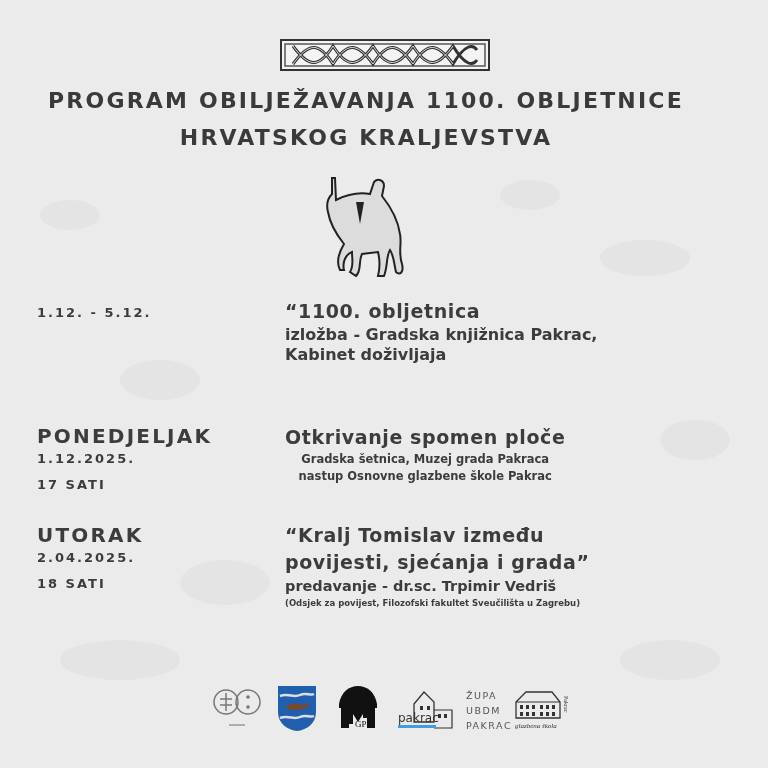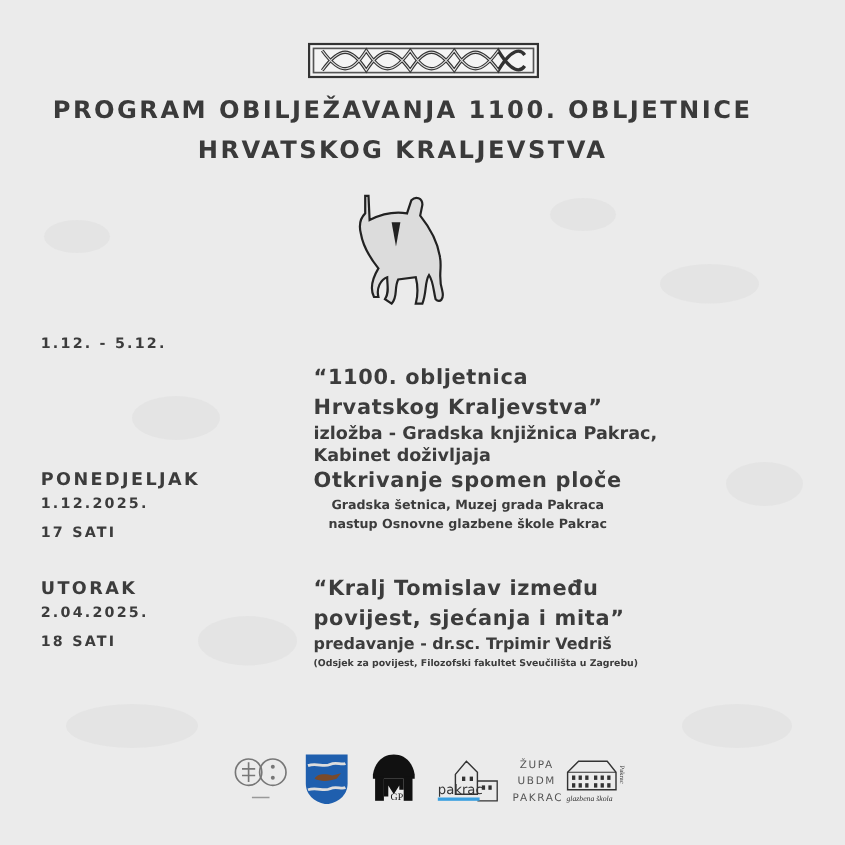--- a/index.html
+++ b/index.html
@@ -14,29 +14,29 @@
   .title {
     position:absolute; left:0; width:732px; text-align:center;
     font-weight:bold; font-size:22px; letter-spacing:2.2px; color:#3a3a3a;
   }
   .t1 { top:88px; }
   .t2 { top:125px; }
   .rider { position:absolute; left:318px; top:172px; width:90px; height:108px; }
   .left-col { position:absolute; left:37px; font-weight:bold; color:#3c3c3c; letter-spacing:2px; }
   .right-col { position:absolute; left:285px; color:#3c3c3c; }
   .date-big { font-size:13px; line-height:26px; }
-  .day { font-size:16px; letter-spacing:2.2px; line-height:20px; }
+  .day { font-size:20px; letter-spacing:2.2px; line-height:20px; }
   .ev-title { font-size:19px; font-weight:bold; line-height:27px; letter-spacing:0.6px; }
   .ev-sub { font-size:16px; font-weight:bold; line-height:20px; }
   .ev-sub-s { font-size:11.5px; font-weight:bold; line-height:17px; }
   .ev-tiny { font-size:8.5px; font-weight:bold; line-height:12px; }
   .ev-sub-m { font-size:14.5px; font-weight:bold; line-height:21px; }
   .logos { position:absolute; top:684px; left:0; width:768px; height:56px; }
   .logo { position:absolute; }
-  .zupa { font-size:9.5px; letter-spacing:1.5px; color:#555; text-align:center; line-height:15px; }
+  .zupa { font-size:9.5px; letter-spacing:1.5px; color:#555; line-height:15px; }
 </style>
 </head>
 <body>
 
 <div>
   <div class="bg-splotch" style="left:40px;top:200px;width:60px;height:30px;"></div>
   <div class="bg-splotch" style="left:120px;top:360px;width:80px;height:40px;"></div>
   <div class="bg-splotch" style="left:600px;top:240px;width:90px;height:36px;"></div>
   <div class="bg-splotch" style="left:660px;top:420px;width:70px;height:40px;"></div>
   <div class="bg-splotch" style="left:180px;top:560px;width:90px;height:45px;"></div>
@@ -62,23 +62,22 @@
 <div class="title t2">HRVATSKOG KRALJEVSTVA</div>
 
 <svg class="rider" viewBox="0 0 90 108">
   <path d="M14 6 L17 6 L18 28 C30 22 40 20 52 22 L56 10 C60 6 66 8 66 14 L64 24 C72 34 80 48 82 62 C84 72 80 80 84 92 C86 100 82 104 78 100 C76 92 76 84 72 78 C68 84 70 94 66 104 L60 104 C62 96 62 88 60 80 L44 82 C40 90 44 98 38 104 L32 100 C36 94 34 88 34 80 C28 82 24 90 26 98 L22 98 C18 90 20 82 26 72 C18 62 12 52 10 40 C8 32 10 26 14 22 Z" fill="#dcdcdc" stroke="#222" stroke-width="2"></path>
   <path d="M38 30 L46 30 L42 52 Z" fill="#222"></path>
 </svg>
 
 <div class="left-col" style="top:300px;">
   <div class="date-big">1.12. - 5.12.</div>
 </div>
-<div class="right-col" style="top:298px;margin-top:32px;">
+<div class="right-col" style="top:298px;">
   <div class="ev-title">“1100. obljetnica</div>
-  <div class="ev-title">Hrvatskog Kraljevstva”</div>
   <div class="ev-sub">izložba - Gradska knjižnica Pakrac,</div>
   <div class="ev-sub">Kabinet doživljaja</div>
 </div>
 
 <div class="left-col" style="top:426px;">
   <div class="day">PONEDJELJAK</div>
   <div class="date-big">1.12.2025.</div>
   <div class="date-big">17 SATI</div>
 </div>
 <div class="right-col" style="top:424px;text-align:center;">
@@ -87,21 +86,21 @@
   <div class="ev-sub-s">nastup Osnovne glazbene škole Pakrac</div>
 </div>
 
 <div class="left-col" style="top:525px;">
   <div class="day">UTORAK</div>
   <div class="date-big">2.04.2025.</div>
   <div class="date-big">18 SATI</div>
 </div>
 <div class="right-col" style="top:522px;">
   <div class="ev-title">“Kralj Tomislav između</div>
-  <div class="ev-title">povijest, sjećanja i mita”</div>
+  <div class="ev-title">povijesti, sjećanja i grada”</div>
   <div class="ev-sub-m">predavanje - dr.sc. Trpimir Vedriš</div>
   <div class="ev-tiny">(Odsjek za povijest, Filozofski fakultet Sveučilišta u Zagrebu)</div>
 </div>
 
 <div class="logos">
 
   <svg class="logo" style="left:212px;top:4px;" width="50" height="42" viewBox="0 0 50 42">
     <circle cx="14" cy="14" r="12" fill="none" stroke="#777" stroke-width="1.5"></circle>
     <circle cx="36" cy="14" r="12" fill="none" stroke="#777" stroke-width="1.5"></circle>
     <line x1="14" y1="5" x2="14" y2="23" stroke="#777" stroke-width="1.5"></line>

